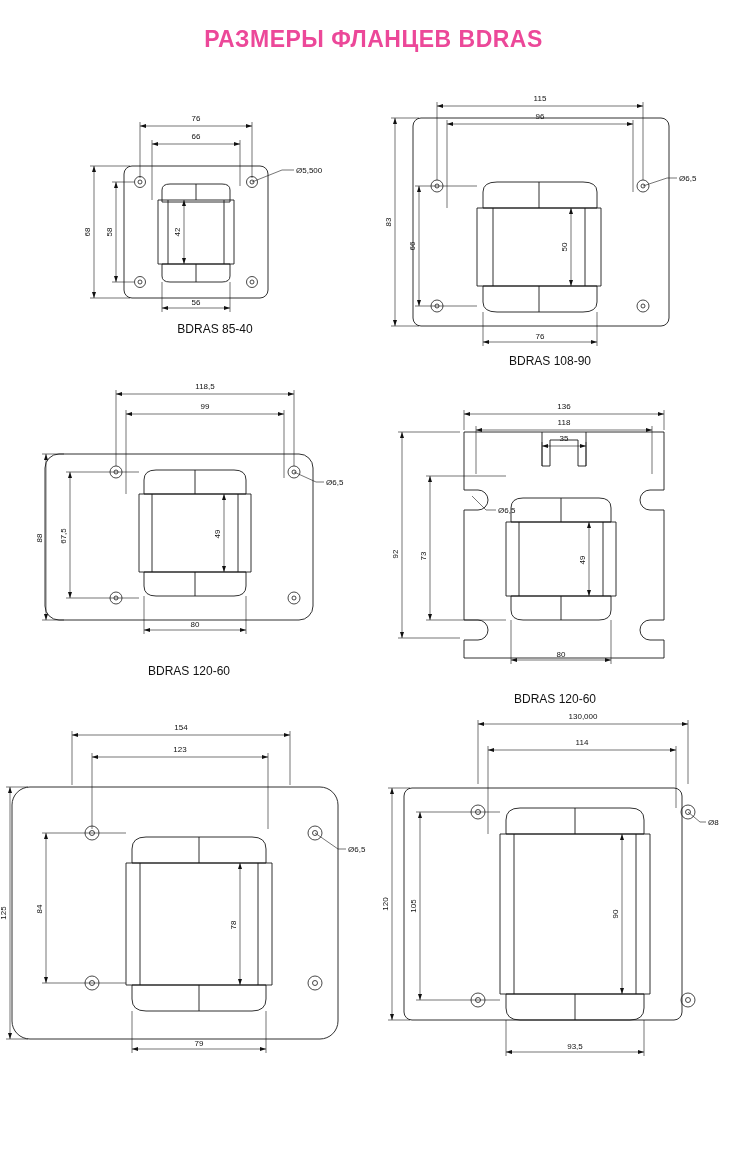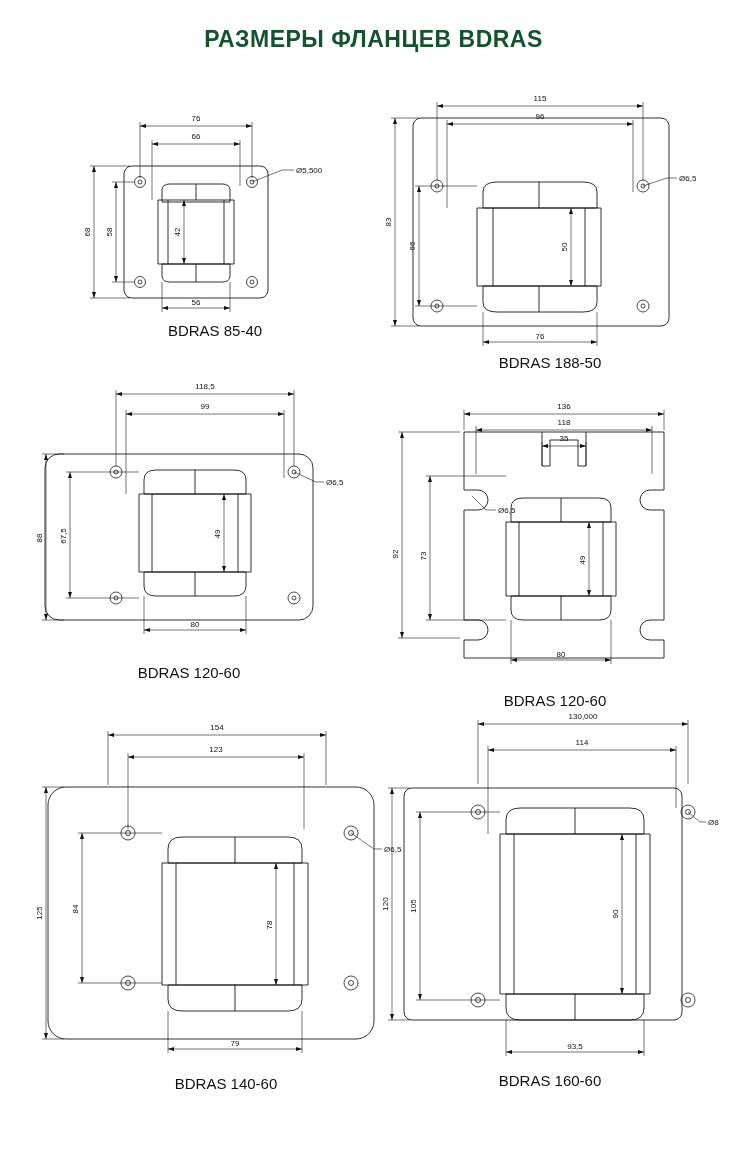--- a/index.html
+++ b/index.html
@@ -17,30 +17,30 @@
   }
   .page-title {
     position: absolute;
     top: 26px;
     left: 0;
     width: 747px;
     text-align: center;
     font-size: 23px;
     font-weight: bold;
     letter-spacing: 0.5px;
-    color: #14532d;
+    color: #ec4899;
   }
   .fig {
     position: absolute;
   }
   .fig-caption {
     position: absolute;
     width: 100%;
     text-align: center;
-    font-size: 15px;
+    font-size: 12px;
     color: #111;
     white-space: nowrap;
   }
   svg {
     display: block;
     overflow: visible;
   }
   .ln { stroke: #1a1a1a; stroke-width: 0.8; fill: none; }
   .body-ln { stroke: #1a1a1a; stroke-width: 0.9; fill: none; }
   .dim { stroke: #1a1a1a; stroke-width: 0.6; fill: none; }
@@ -178,21 +178,21 @@
     <line class="dim" x1="212" y1="216" x2="212" y2="250"></line>
     <line class="dim" x1="98" y1="246" x2="212" y2="246"></line>
     <path d="M98,246 l6,-2 v4 z" fill="#111"></path>
       <path d="M212,246 l-6,-2 v4 z" fill="#111"></path>
     <text class="txt" x="155" y="243" text-anchor="middle">76</text>
 
     <line class="dim" x1="258" y1="90" x2="282" y2="82"></line>
     <line class="dim" x1="282" y1="82" x2="292" y2="82"></line>
     <text class="txt" x="294" y="85">Ø6,5</text>
   </svg>
-  <div class="fig-caption" style="top:258px;">BDRAS 188-50</div>
+  <div class="fig-caption" style="top:258px;">BDRAS 108-90</div>
 </div>
 
 <div class="fig" style="left:24px; top:382px; width:330px; height:300px;">
   <svg width="330" height="300" viewBox="0 0 330 300">
     <path class="body-ln" d="M35,72 h240 a14,14 0 0 1 14,14 v138 a14,14 0 0 1 -14,14 h-240 a14,14 0 0 1 -14,-14 v-138 a14,14 0 0 1 14,-14 z"></path>
     <circle class="ln" cx="92" cy="90" r="6"></circle>
       <circle class="ln" cx="92" cy="90" r="2"></circle>
     <circle class="ln" cx="270" cy="90" r="6"></circle>
       <circle class="ln" cx="270" cy="90" r="2"></circle>
     <circle class="ln" cx="92" cy="216" r="6"></circle>
@@ -317,21 +317,21 @@
       <path d="M221,256 l-6,-2 v4 z" fill="#111"></path>
     <text class="txt" x="171" y="253" text-anchor="middle">80</text>
 
     <line class="dim" x1="82" y1="92" x2="96" y2="106"></line>
     <line class="dim" x1="96" y1="106" x2="106" y2="106"></line>
     <text class="txt" x="108" y="109">Ø6,5</text>
   </svg>
   <div class="fig-caption" style="top:288px;">BDRAS 120-60</div>
 </div>
 
-<div class="fig" style="left:0px; top:725px; width:380px; height:370px;margin-left:36px;">
+<div class="fig" style="left:0px; top:725px; width:380px; height:370px;">
   <svg width="380" height="370" viewBox="0 0 380 370">
     <path class="body-ln" d="M30,62 h290 a18,18 0 0 1 18,18 v216 a18,18 0 0 1 -18,18 h-290 a18,18 0 0 1 -18,-18 v-216 a18,18 0 0 1 18,-18 z"></path>
     <circle class="ln" cx="92" cy="108" r="7"></circle>
       <circle class="ln" cx="92" cy="108" r="2.5"></circle>
     <circle class="ln" cx="315" cy="108" r="7"></circle>
       <circle class="ln" cx="315" cy="108" r="2.5"></circle>
     <circle class="ln" cx="92" cy="258" r="7"></circle>
       <circle class="ln" cx="92" cy="258" r="2.5"></circle>
     <circle class="ln" cx="315" cy="258" r="7"></circle>
       <circle class="ln" cx="315" cy="258" r="2.5"></circle>
@@ -381,21 +381,20 @@
     <line class="dim" x1="266" y1="286" x2="266" y2="328"></line>
     <line class="dim" x1="132" y1="324" x2="266" y2="324"></line>
     <path d="M132,324 l6,-2 v4 z" fill="#111"></path>
       <path d="M266,324 l-6,-2 v4 z" fill="#111"></path>
     <text class="txt" x="199" y="321" text-anchor="middle">79</text>
 
     <line class="dim" x1="315" y1="108" x2="338" y2="124"></line>
     <line class="dim" x1="338" y1="124" x2="346" y2="124"></line>
     <text class="txt" x="348" y="127">Ø6,5</text>
   </svg>
-  <div class="fig-caption" style="top:350px;">BDRAS 140-60</div>
 </div>
 
 <div class="fig" style="left:380px; top:712px; width:340px; height:380px;text-decoration:underline;">
   <svg width="340" height="380" viewBox="0 0 340 380">
     <path class="body-ln" d="M32,76 h262 a8,8 0 0 1 8,8 v216 a8,8 0 0 1 -8,8 h-262 a8,8 0 0 1 -8,-8 v-216 a8,8 0 0 1 8,-8 z"></path>
     <circle class="ln" cx="98" cy="100" r="7"></circle>
       <circle class="ln" cx="98" cy="100" r="2.5"></circle>
     <circle class="ln" cx="308" cy="100" r="7"></circle>
       <circle class="ln" cx="308" cy="100" r="2.5"></circle>
     <circle class="ln" cx="98" cy="288" r="7"></circle>
@@ -448,14 +447,13 @@
     <line class="dim" x1="264" y1="308" x2="264" y2="344"></line>
     <line class="dim" x1="126" y1="340" x2="264" y2="340"></line>
     <path d="M126,340 l6,-2 v4 z" fill="#111"></path>
       <path d="M264,340 l-6,-2 v4 z" fill="#111"></path>
     <text class="txt" x="195" y="337" text-anchor="middle">93,5</text>
 
     <line class="dim" x1="308" y1="100" x2="320" y2="110"></line>
     <line class="dim" x1="320" y1="110" x2="326" y2="110"></line>
     <text class="txt" x="328" y="113">Ø8</text>
   </svg>
-  <div class="fig-caption" style="top:360px;">BDRAS 160-60</div>
 </div>
 
 </body></html>

